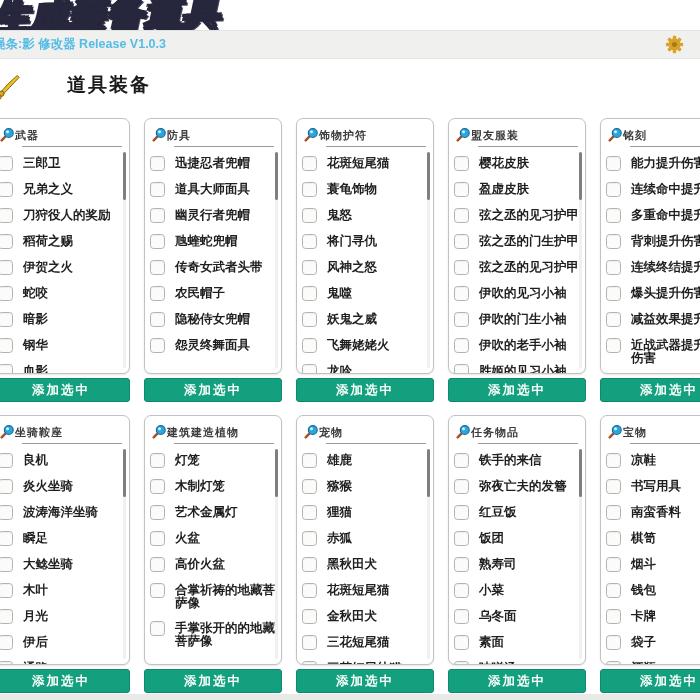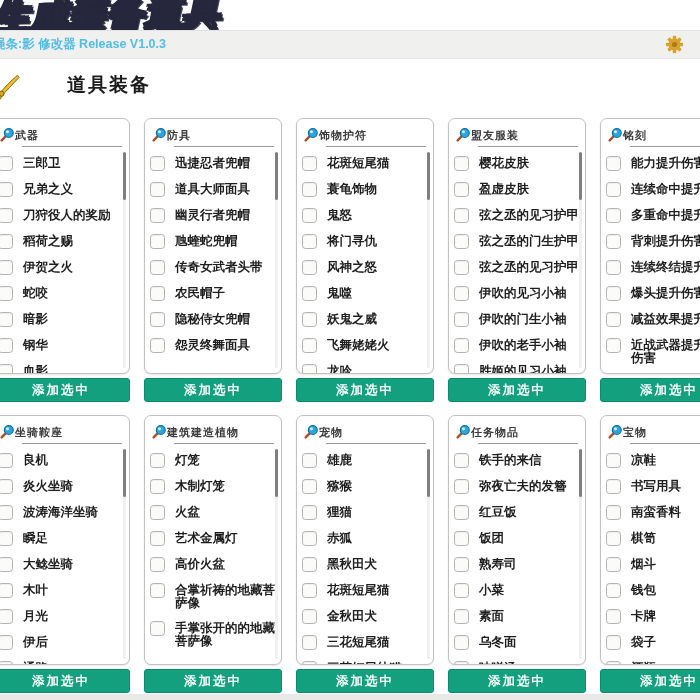--- a/index.html
+++ b/index.html
@@ -426,28 +426,28 @@
           <div class="item">
             <span class="checkbox"></span>
             <span class="item-label">灯笼</span>
           </div>
           <div class="item">
             <span class="checkbox"></span>
             <span class="item-label">木制灯笼</span>
           </div>
           <div class="item">
             <span class="checkbox"></span>
+            <span class="item-label">艺术金属灯</span>
+          </div>
+          <div class="item">
+            <span class="checkbox"></span>
             <span class="item-label">火盆</span>
           </div>
           <div class="item">
             <span class="checkbox"></span>
-            <span class="item-label">艺术金属灯</span>
-          </div>
-          <div class="item">
-            <span class="checkbox"></span>
             <span class="item-label">高价火盆</span>
           </div>
           <div class="item">
             <span class="checkbox"></span>
             <span class="item-label">合掌祈祷的地藏菩萨像</span>
           </div>
           <div class="item">
             <span class="checkbox"></span>
             <span class="item-label">手掌张开的的地藏菩萨像</span>
           </div>
@@ -542,25 +542,25 @@
           <div class="item">
             <span class="checkbox"></span>
             <span class="item-label">熟寿司</span>
           </div>
           <div class="item">
             <span class="checkbox"></span>
             <span class="item-label">小菜</span>
           </div>
           <div class="item">
             <span class="checkbox"></span>
+            <span class="item-label">乌冬面</span>
+          </div>
+          <div class="item">
+            <span class="checkbox"></span>
             <span class="item-label">素面</span>
-          </div>
-          <div class="item">
-            <span class="checkbox"></span>
-            <span class="item-label">乌冬面</span>
           </div>
           <div class="item">
             <span class="checkbox"></span>
             <span class="item-label">味噌汤</span>
           </div>
           <div class="sb-track"></div>
           <div class="sb-thumb"></div>
         </div>
       </div>
       <div class="add-btn" style="background: rgb(18, 160, 126);">添加选中</div>

